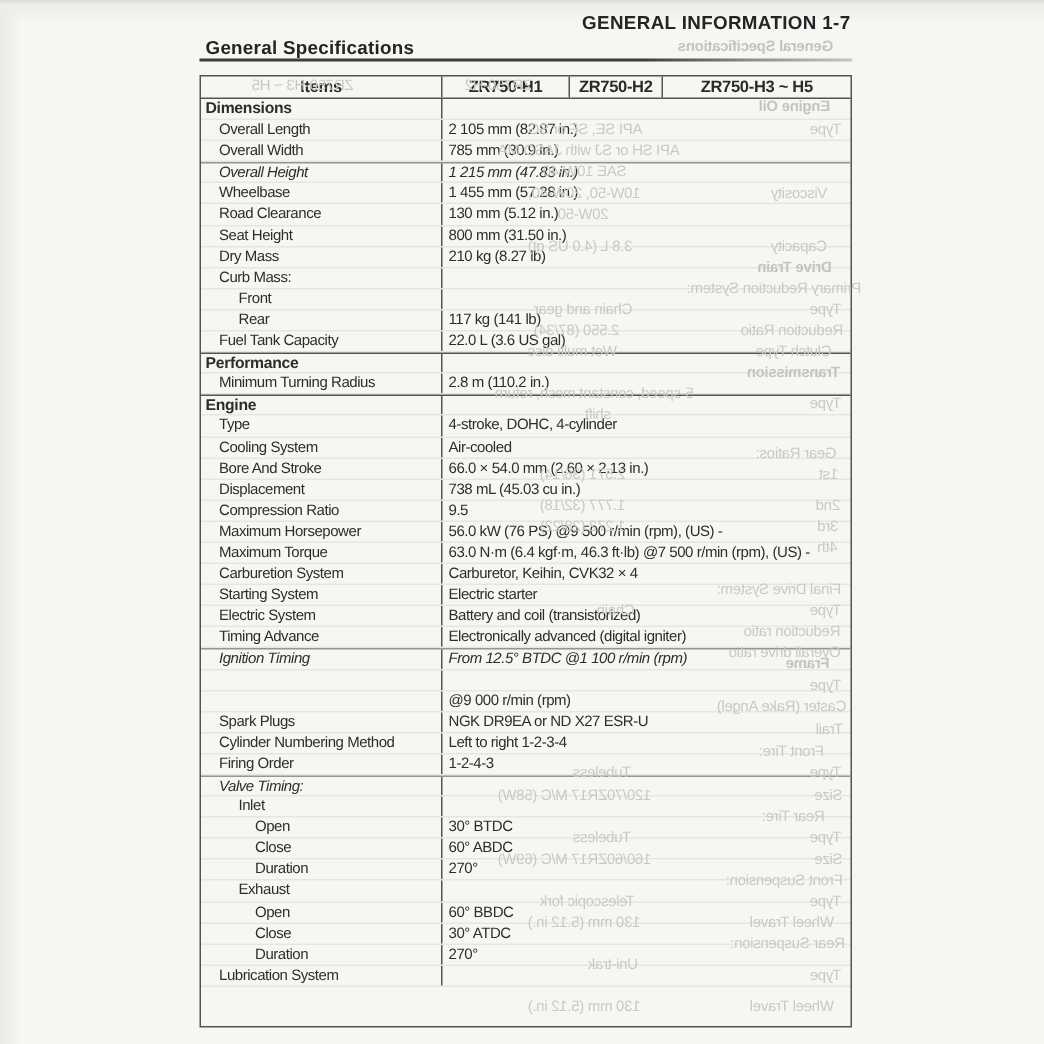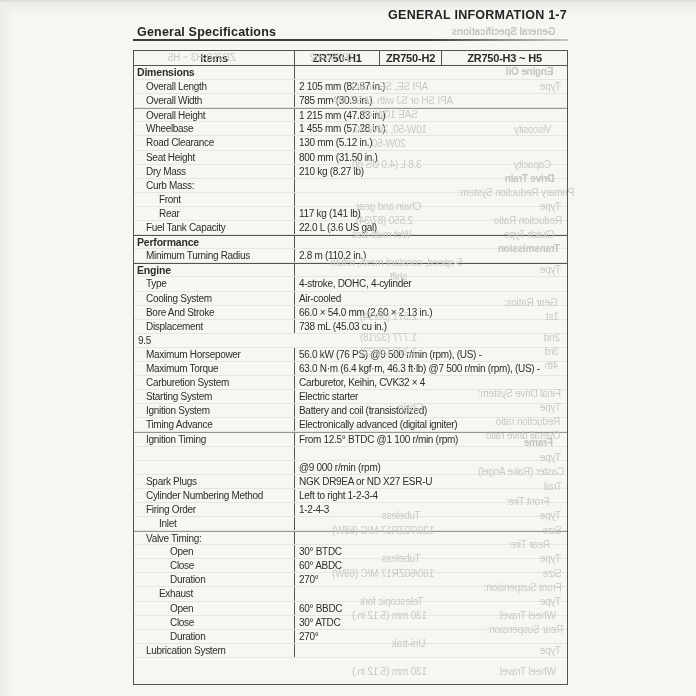--- a/index.html
+++ b/index.html
@@ -43,21 +43,21 @@
   .th-h2 { width:62px; }
   .th-h3 { flex:1; border-right:none; }
   .tbody { position:relative; }
   .trow { display:flex; height:14.1px; line-height:13.6px; font-size:10px;
           letter-spacing:-.3px; border-bottom:1px solid rgba(70,70,62,.09); }
   .tlabel { width:161px; border-right:1px solid #53534f;
             white-space:nowrap; overflow:hidden; }
   .tvalue { flex:1; padding-left:4px; white-space:nowrap; overflow:hidden; }
   .trow.group .tlabel { font-weight:bold; font-size:10.5px; letter-spacing:-.2px; }
   .trow.div-s { border-top:1px solid #53534f;gap:44px; }
-  .trow.div-m { border-top:1px solid #96968f; }
+  .trow.div-m { border-top:1px solid #96968f;font-style:italic; }
   .bleed {
     position:absolute; transform:scaleX(-1);
     color:#c9c9c4; font-size:10px; letter-spacing:-.2px;
     white-space:nowrap; pointer-events:none;
   }
   .bleed.b { font-weight:bold; color:#c4c4bf; }
 </style>
 </head>
 <body>
 
@@ -145,40 +145,41 @@
         </div>
         <div class="trow">
           <div class="tlabel" style="padding-left: 12px;">Bore And Stroke</div>
           <div class="tvalue">66.0 × 54.0 mm (2.60 × 2.13 in.)</div>
         </div>
         <div class="trow">
           <div class="tlabel" style="padding-left: 12px;">Displacement</div>
           <div class="tvalue">738 mL (45.03 cu in.)</div>
         </div>
         <div class="trow">
+          <div class="tlabel" style="padding-left: 12px;">Compression Ratio</div>
           <div class="tvalue">9.5</div>
         </div>
         <div class="trow">
           <div class="tlabel" style="padding-left: 12px;">Maximum Horsepower</div>
           <div class="tvalue">56.0 kW (76 PS) @9 500 r/min (rpm), (US) -</div>
         </div>
         <div class="trow">
           <div class="tlabel" style="padding-left: 12px;">Maximum Torque</div>
           <div class="tvalue">63.0 N·m (6.4 kgf·m, 46.3 ft·lb) @7 500 r/min (rpm), (US) -</div>
         </div>
         <div class="trow">
           <div class="tlabel" style="padding-left: 12px;">Carburetion System</div>
           <div class="tvalue">Carburetor, Keihin, CVK32 × 4</div>
         </div>
         <div class="trow">
           <div class="tlabel" style="padding-left: 12px;">Starting System</div>
           <div class="tvalue">Electric starter</div>
         </div>
         <div class="trow">
-          <div class="tlabel" style="padding-left: 12px;">Ignition System</div>
+          <div class="tlabel" style="padding-left: 12px;">Electric System</div>
           <div class="tvalue">Battery and coil (transistorized)</div>
         </div>
         <div class="trow">
           <div class="tlabel" style="padding-left: 12px;">Timing Advance</div>
           <div class="tvalue">Electronically advanced (digital igniter)</div>
         </div>
         <div class="trow div-m">
           <div class="tlabel" style="padding-left: 12px;">Ignition Timing</div>
           <div class="tvalue">From 12.5° BTDC @1 100 r/min (rpm)</div>
         </div>
@@ -194,26 +195,26 @@
           <div class="tvalue">NGK DR9EA or ND X27 ESR-U</div>
         </div>
         <div class="trow">
           <div class="tlabel" style="padding-left: 12px;">Cylinder Numbering Method</div>
           <div class="tvalue">Left to right 1-2-3-4</div>
         </div>
         <div class="trow">
           <div class="tlabel" style="padding-left: 12px;">Firing Order</div>
           <div class="tvalue">1-2-4-3</div>
         </div>
-        <div class="trow">
-          <div class="tlabel" style="padding-left: 25px;">Inlet</div>
-          <div class="tvalue"></div>
-        </div>
         <div class="trow div-m">
           <div class="tlabel" style="padding-left: 12px;">Valve Timing:</div>
+          <div class="tvalue"></div>
+        </div>
+        <div class="trow">
+          <div class="tlabel" style="padding-left: 25px;">Inlet</div>
           <div class="tvalue"></div>
         </div>
         <div class="trow">
           <div class="tlabel" style="padding-left: 36px;">Open</div>
           <div class="tvalue">30° BTDC</div>
         </div>
         <div class="trow">
           <div class="tlabel" style="padding-left: 36px;">Close</div>
           <div class="tvalue">60° ABDC</div>
         </div>

